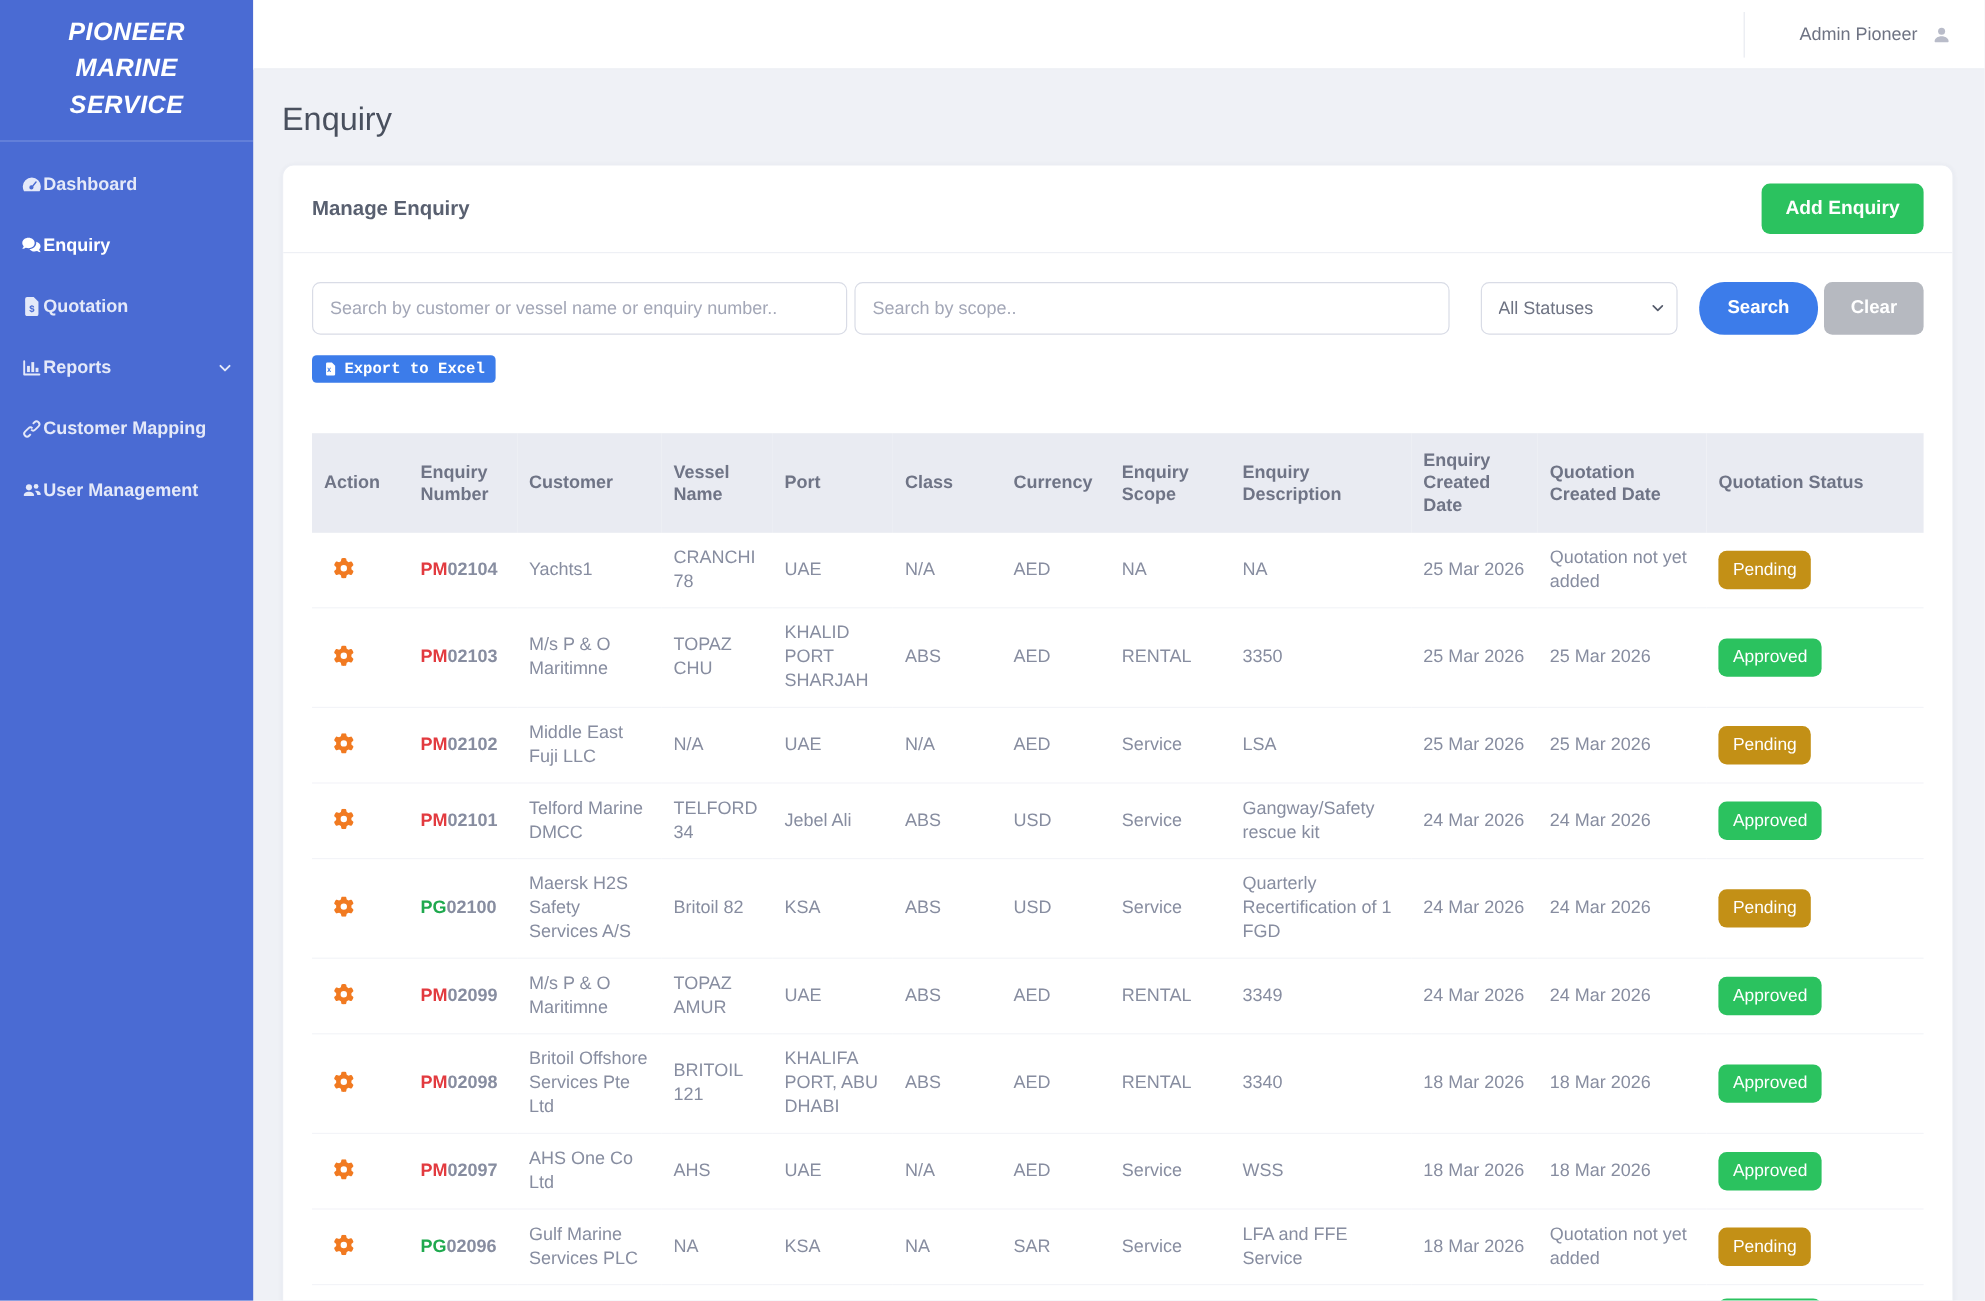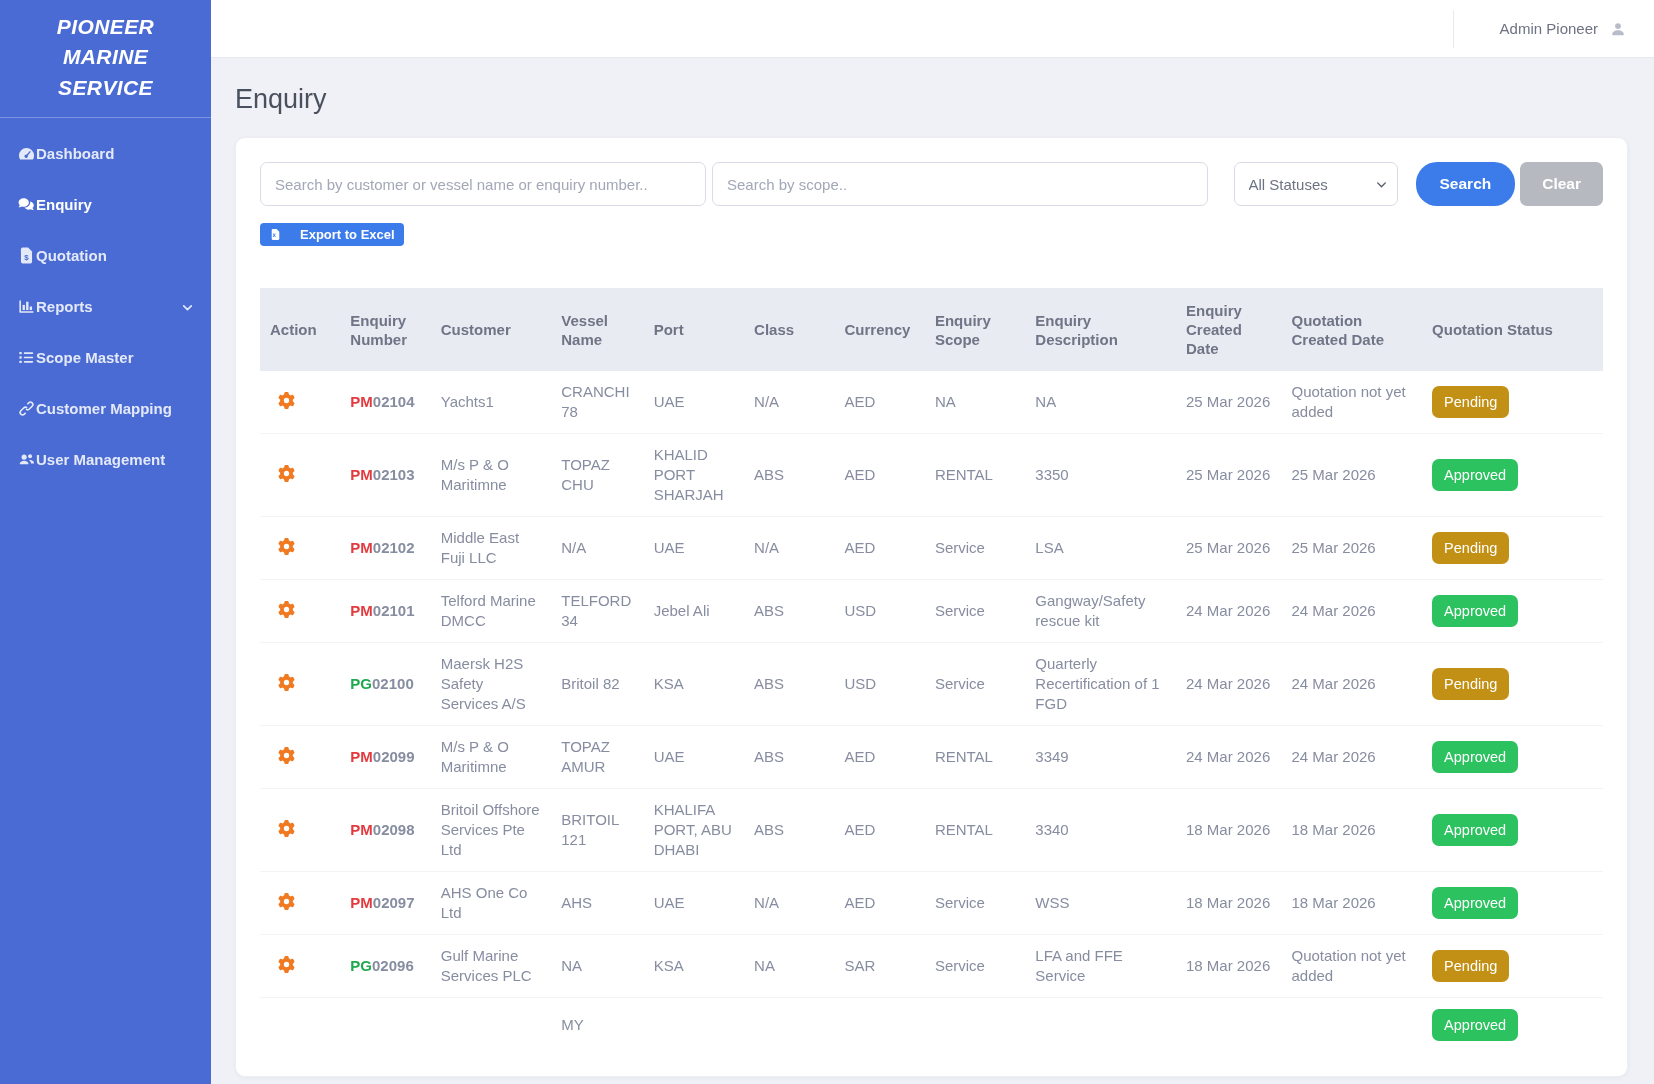--- a/index.html
+++ b/index.html
@@ -82,21 +82,21 @@
     width:100%;height:44px;border:1px solid #d9dce6;border-radius:7px;
     padding:0 28px 0 14px;font-size:15px;color:#6e7383;font-family:inherit;
     appearance:none;-webkit-appearance:none;background:#fff;outline:none;cursor:pointer;
   }
   .select-chev{position:absolute;right:10px;top:15px;width:13px;height:13px;pointer-events:none;color:#555b6b;}
   .select-chev svg{width:100%;height:100%;}
   .btn-search{background:var(--primary,#3c7cea);font-size:15.5px;padding:12px 24px;margin-right:5px;border-radius:21px;}
   .btn-clear{background:var(--clear_gray,#b6b9c0);font-size:15.5px;padding:12px 22px;}
   .btn-export{
     background:var(--primary,#3c7cea);font-size:13px;font-weight:bold;padding:4px 9px;
-    border-radius:4px;margin-top:17px;display:inline-flex;align-items:center;gap:18px;
+    border-radius:4px;margin-top:17px;display:inline-flex;align-items:center;gap:5px;font-family:Liberation Mono, monospace;
   }
   .btn-export .ico{width:13px;height:13px;display:inline-flex;}
   .btn-export .ico svg{width:100%;height:100%;fill:#fff;}
   
   .enquiry-table{
     width:100%;border-collapse:collapse;table-layout:fixed;margin-top:42px;
     font-size:15px;color:#878da0;
   }
   .enquiry-table thead th{
     background:#e9ebf2;color:#6f7486;font-weight:bold;text-align:left;
@@ -159,33 +159,20 @@
             <path d="M4 4c.6 0 1 .4 1 1v13h15a1 1 0 1 1 0 2H4a1 1 0 0 1-1-1V5c0-.6.4-1 1-1z"></path>
             <rect x="7" y="10" width="3" height="6.5"></rect>
             <rect x="11.5" y="6" width="3" height="10.5"></rect>
             <rect x="16" y="12" width="3" height="4.5"></rect>
           </svg>
         </span>
       <span>Reports</span>
       <span class="chev"><svg viewBox="0 0 24 24" fill="none" stroke="currentColor" stroke-width="3" stroke-linecap="round" stroke-linejoin="round">
             <polyline points="5 9 12 16 19 9"></polyline>
           </svg></span>
-    </a>
-    <a class="nav-item">
-      <span class="ico">
-          <svg viewBox="0 0 24 24">
-            <rect x="3" y="5" width="3" height="3" rx="0.8"></rect>
-            <rect x="3" y="10.5" width="3" height="3" rx="0.8"></rect>
-            <rect x="3" y="16" width="3" height="3" rx="0.8"></rect>
-            <rect x="8.5" y="5.5" width="12" height="2" rx="1"></rect>
-            <rect x="8.5" y="11" width="12" height="2" rx="1"></rect>
-            <rect x="8.5" y="16.5" width="12" height="2" rx="1"></rect>
-          </svg>
-        </span>
-      <span>Scope Master</span>
     </a>
     <a class="nav-item">
       <span class="ico">
           <svg viewBox="0 0 24 24">
             <path d="M10.6 13.4a4 4 0 0 0 5.7 0l3.5-3.5a4 4 0 1 0-5.7-5.7l-1.7 1.7 1.4 1.4 1.7-1.7a2 2 0 1 1 2.9 2.9l-3.5 3.5a2 2 0 0 1-2.9 0l-1.4 1.4z"></path>
             <path d="M13.4 10.6a4 4 0 0 0-5.7 0l-3.5 3.5a4 4 0 1 0 5.7 5.7l1.7-1.7-1.4-1.4-1.7 1.7a2 2 0 1 1-2.9-2.9l3.5-3.5a2 2 0 0 1 2.9 0l1.4-1.4z"></path>
           </svg>
         </span>
       <span>Customer Mapping</span>
     </a>
@@ -211,20 +198,24 @@
             <circle cx="12" cy="8.5" r="3.5"></circle>
             <path d="M12 13.5c-3.9 0-7 2.2-7 5 0 .6.4 1 1 1h12c.6 0 1-.4 1-1 0-2.8-3.1-5-7-5z"></path>
           </svg></span>
     </div>
   </header>
 
   <div class="content">
     <h1 class="page-title">Enquiry</h1>
 
     <div class="card">
+      <div class="card-header">
+        <span class="card-title">Manage Enquiry</span>
+        <button class="btn btn-add">Add Enquiry</button>
+      </div>
       <div class="card-body">
 
         <div class="filter-row">
           <input class="txt-input in-main" type="text" placeholder="Search by customer or vessel name or enquiry number.." style="">
           <input class="txt-input in-scope" type="text" placeholder="Search by scope.." style="">
           <span class="select-wrap">
             <select>
               <option>All Statuses</option>
             </select>
             <span class="select-chev"><svg viewBox="0 0 24 24" fill="none" stroke="currentColor" stroke-width="2.6" stroke-linecap="round" stroke-linejoin="round">

